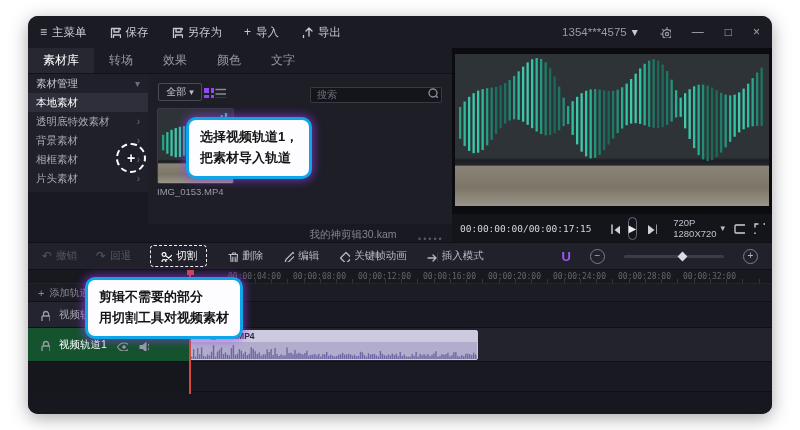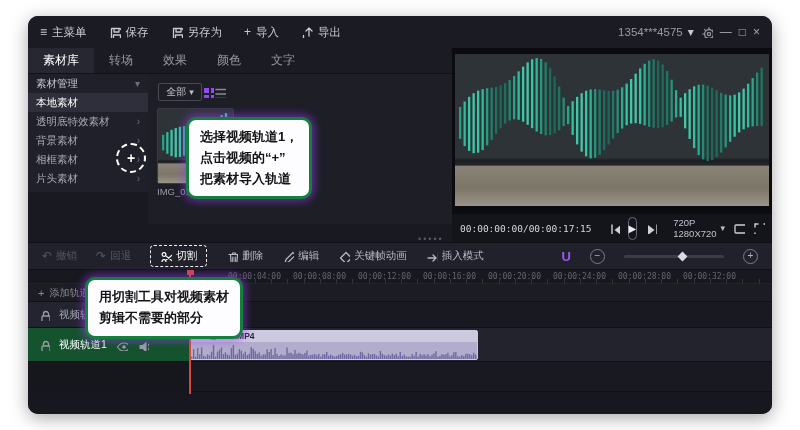--- a/index.html
+++ b/index.html
@@ -6,21 +6,21 @@
     font-family:"Liberation Sans","DejaVu Sans",sans-serif;}
   .stage{position:relative;width:800px;height:430px;background:#fff;}
   .window{position:absolute;left:28px;top:16px;width:744px;height:398px;background:#16161d;
     border-radius:10px;overflow:hidden;box-shadow:0 4px 18px rgba(0,0,0,.35);color:#c6c6cf;}
   .ic{width:12px;height:12px;display:inline-block;flex:none;}
   .ic use{color:inherit;}
   
   .topbar{position:absolute;left:0;top:0;width:744px;height:32px;background:#1b1b23;
     display:flex;align-items:center;padding:0 12px;box-sizing:border-box;font-size:11.5px;}
   .tb-item{display:flex;align-items:center;gap:5px;margin-right:22px;color:#c9c9d2;cursor:pointer;}
-  .tb-right{margin-left:auto;display:flex;align-items:center;gap:7px;color:#9a9aa5;}
+  .tb-right{margin-left:auto;display:flex;align-items:center;gap:21px;color:#9a9aa5;}
   .glyph{font-size:12px;line-height:1;}
   .winctl{font-size:12px;color:#a8a8b2;}
   
   .tabs{position:absolute;left:0;top:32px;width:424px;height:26px;background:#1b1b23;display:flex;
     font-size:12px;color:#9a9aa4;border-bottom:1px solid #111118;box-sizing:border-box;}
   .tab{padding:0 15px;line-height:25px;cursor:pointer;}
   .tab.active{background:#272732;color:#ffffff;}
   
   .sidebar{position:absolute;left:0;top:58px;width:120px;height:118px;background:#20202a;font-size:10.5px;}
   .side-item{height:19px;display:flex;align-items:center;padding:0 8px;color:#a9a9b3;cursor:pointer;}
@@ -97,21 +97,21 @@
   
   .clip{position:absolute;left:0;top:2px;width:288px;height:30px;background:#b2adcc;border:1px solid #ccc8e0;
     border-radius:2px;box-sizing:border-box;overflow:hidden;cursor:grab;}
   .clip-name{position:absolute;left:0;top:0;right:0;height:11px;background:rgba(255,255,255,.35);
     font-size:8.5px;font-weight:bold;color:#2a2740;padding:0 4px;line-height:11px;white-space:nowrap;}
   .clip-wave{position:absolute;left:0;bottom:0;width:100%;height:19px;}
   
   .playhead{position:absolute;left:161px;top:254px;width:2px;height:124px;background:#d6473a;z-index:8;cursor:ew-resize;}
   .playhead::before{content:"";position:absolute;left:-2.5px;top:0;width:7px;height:5px;background:#d6473a;}
   
-  .callout{position:absolute;z-index:40;background:#fdfcff;border:3px solid #15803d;border-radius:10px;
+  .callout{position:absolute;z-index:40;background:#fdfcff;border:3px solid #0ea5e9;border-radius:10px;
     box-shadow:0 0 9px 2px rgba(150,60,245,.6);color:#141414;font-size:13px;font-weight:bold;
     padding:7px 11px;line-height:1.6;white-space:nowrap;}
   .dash-circle{position:absolute;left:88px;top:127px;width:30px;height:30px;border:2px dashed #ffffff;
     border-radius:50%;z-index:40;display:flex;align-items:center;justify-content:center;color:#fff;
     font-size:14px;font-weight:bold;text-shadow:0 0 3px #000;cursor:pointer;box-sizing:border-box;}
   .co-import{left:158px;top:101px;}
   .co-cut{left:57px;top:261px;}
 </style>
 </head>
 <body>
@@ -273,20 +273,26 @@
         <div class="filter-box">
           <span>全部</span>
           <span style="font-size:9px">▾</span>
         </div>
         <svg class="ic view-ic" style="color:#8f4bf2">
             <use href="#i-grid"></use>
           </svg>
         <svg class="ic view-ic" style="color:#8a8a95">
             <use href="#i-list"></use>
           </svg>
+        <div class="searchwrap">
+          <input type="text" placeholder="搜索" style="">
+          <svg class="ic search-ic">
+              <use href="#i-search"></use>
+            </svg>
+        </div>
       </div>
       <div class="thumb">
         <div class="art">
           <svg id="art-thumb" viewBox="0 0 75 74" preserveAspectRatio="none">
               <rect x="4.0" y="25.8" width="2.3" height="15.5" fill="hsl(166,62%,40%)" opacity="0.95"></rect>
               <rect x="8.2" y="23.1" width="2.3" height="21.7" fill="hsl(166,62%,47%)" opacity="0.95"></rect>
               <rect x="12.4" y="20.8" width="2.3" height="26.3" fill="hsl(166,62%,52%)" opacity="0.95"></rect>
               <rect x="16.6" y="19.1" width="2.3" height="29.2" fill="hsl(166,62%,54%)" opacity="0.95"></rect>
               <rect x="20.8" y="17.8" width="2.3" height="30.2" fill="hsl(166,62%,52%)" opacity="0.95"></rect>
               <rect x="24.9" y="17.1" width="2.3" height="29.6" fill="hsl(166,62%,47%)" opacity="0.95"></rect>
@@ -299,20 +305,21 @@
               <rect x="54.3" y="10.7" width="2.3" height="21.1" fill="hsl(166,62%,41%)" opacity="0.95"></rect>
               <rect x="58.4" y="8.4" width="2.3" height="23.6" fill="hsl(166,62%,48%)" opacity="0.95"></rect>
               <rect x="62.6" y="6.1" width="2.3" height="26.8" fill="hsl(166,62%,53%)" opacity="0.95"></rect>
               <rect x="66.8" y="4.1" width="2.3" height="30.4" fill="hsl(166,62%,54%)" opacity="0.95"></rect>
             </svg>
         </div>
       </div>
       <div class="thumb-name">IMG_0153.MP4</div>
     </div>
 
+    <div class="project-name">我的神剪辑30.kam</div>
     <div class="splitter-dots">•••••</div>
 
     <div class="preview">
       <div class="video art">
         <svg id="art-main" viewBox="0 0 314 152" preserveAspectRatio="none">
             <rect x="4.0" y="53.0" width="2.3" height="31.8" fill="hsl(166,62%,40%)" opacity="0.95"></rect>
             <rect x="8.5" y="47.5" width="2.3" height="44.6" fill="hsl(166,62%,47%)" opacity="0.95"></rect>
             <rect x="13.0" y="42.8" width="2.3" height="54.1" fill="hsl(166,62%,52%)" opacity="0.95"></rect>
             <rect x="17.5" y="39.2" width="2.3" height="60.0" fill="hsl(166,62%,54%)" opacity="0.95"></rect>
             <rect x="22.0" y="36.6" width="2.3" height="62.1" fill="hsl(166,62%,52%)" opacity="0.95"></rect>
@@ -657,25 +664,24 @@
 
     <div class="row row-a1">
       <div class="t-body"></div>
     </div>
     <div class="tracks-fill"></div>
 
     <div class="playhead"></div>
 
     <div class="callout co-import">
       <div>选择视频轨道1，</div>
-      <div>点击视频的“+”</div>
       <div>把素材导入轨道</div>
     </div>
     <div class="callout co-cut">
+      <div>剪辑不需要的部分</div>
       <div>用切割工具对视频素材</div>
-      <div>剪辑不需要的部分</div>
     </div>
     <div class="dash-circle">
       <span>+</span>
     </div>
 
   </div>
 </div>
 
 </body></html>

